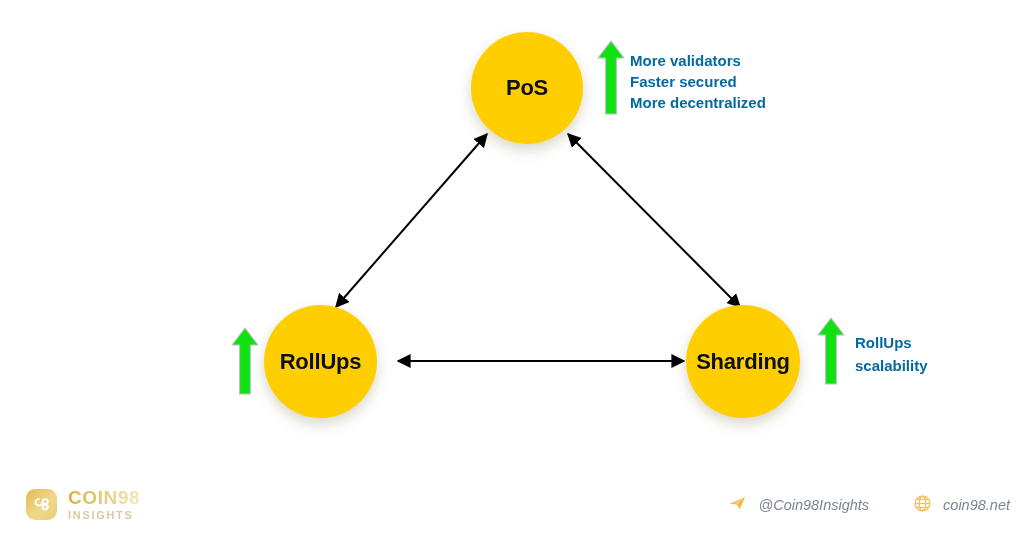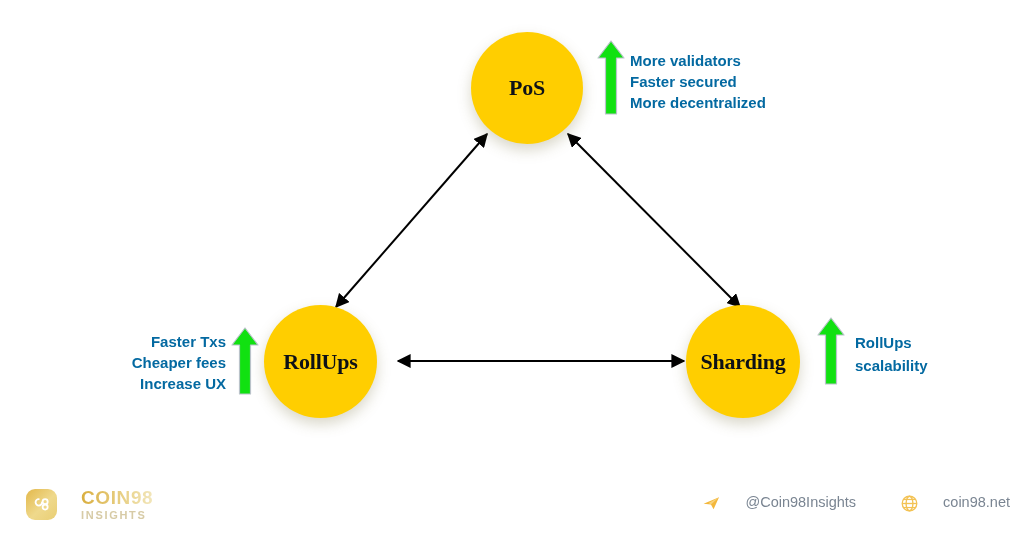--- a/index.html
+++ b/index.html
@@ -29,21 +29,20 @@
 
   .node {
     position: absolute;
     border-radius: 50%;
     background: #FFCE00;
     box-shadow: 0 6px 14px rgba(120,110,60,0.28);
     display: flex;
     align-items: center;
     justify-content: center;
     z-index: 3;
-    font-family: Liberation Serif, serif;
   }
   .node-label {
     font-size: 22px;
     font-weight: 700;
     color: #0d1117;
     letter-spacing: -0.2px;
     white-space: nowrap;
   }
 
   #node-pos      { left: 471px; top: 32px;  width: 112px; height: 112px; }
@@ -82,21 +81,21 @@
     width: 1034px;
     height: 76px;
   }
 
   #brand {
     position: absolute;
     left: 26px;
     top: 8px;
     display: flex;
     align-items: center;
-    gap: 24px;
+    gap: 11px;
   }
   #brand-mark {
     width: 31px;
     height: 31px;
     border-radius: 9px;
     background: linear-gradient(135deg, #E3B84B 0%, #EFD98C 55%, #E9CE74 100%);
     display: flex;
     align-items: center;
     justify-content: center;
   }
@@ -126,22 +125,23 @@
   #socials {
     position: absolute;
     right: 24px;
     top: 14px;
     display: flex;
     align-items: center;
     gap: 44px;
   }
   .social {
     display: flex;
-    align-items: flex-start;
-    gap: 24px;
+    align-items: flex-end;
+    gap: 11px;
+    font-style: italic;
   }
   .social-label {
     font-size: 14.5px;
     font-weight: 400;
     color: #7A8592;
     white-space: nowrap;
   }
   .social-icon {
     display: flex;
     align-items: center;
@@ -195,25 +195,20 @@
   <svg id="arrow-sharding" class="up-arrow" viewBox="0 0 28 69" xmlns="http://www.w3.org/2000/svg">
     <path d="M14 1 L27 18 L19.5 18 L19.5 67 L8.5 67 L8.5 18 L1 18 Z" fill="#11E111" stroke="#B9C2C9" stroke-width="1.2" stroke-linejoin="round"></path>
   </svg>
 
   <div id="annot-pos" class="annot">
     <div>More validators</div>
     <div>Faster secured</div>
     <div>More decentralized</div>
   </div>
 
-  <div id="annot-rollups" class="annot">
-    <div>Faster Txs</div>
-    <div>Cheaper fees</div>
-    <div>Increase UX</div>
-  </div>
 
   <div id="annot-sharding" class="annot">
     <div>RollUps</div>
     <div>scalability</div>
   </div>
 
   <div id="footer">
 
     <div id="brand">
       <div id="brand-mark">

